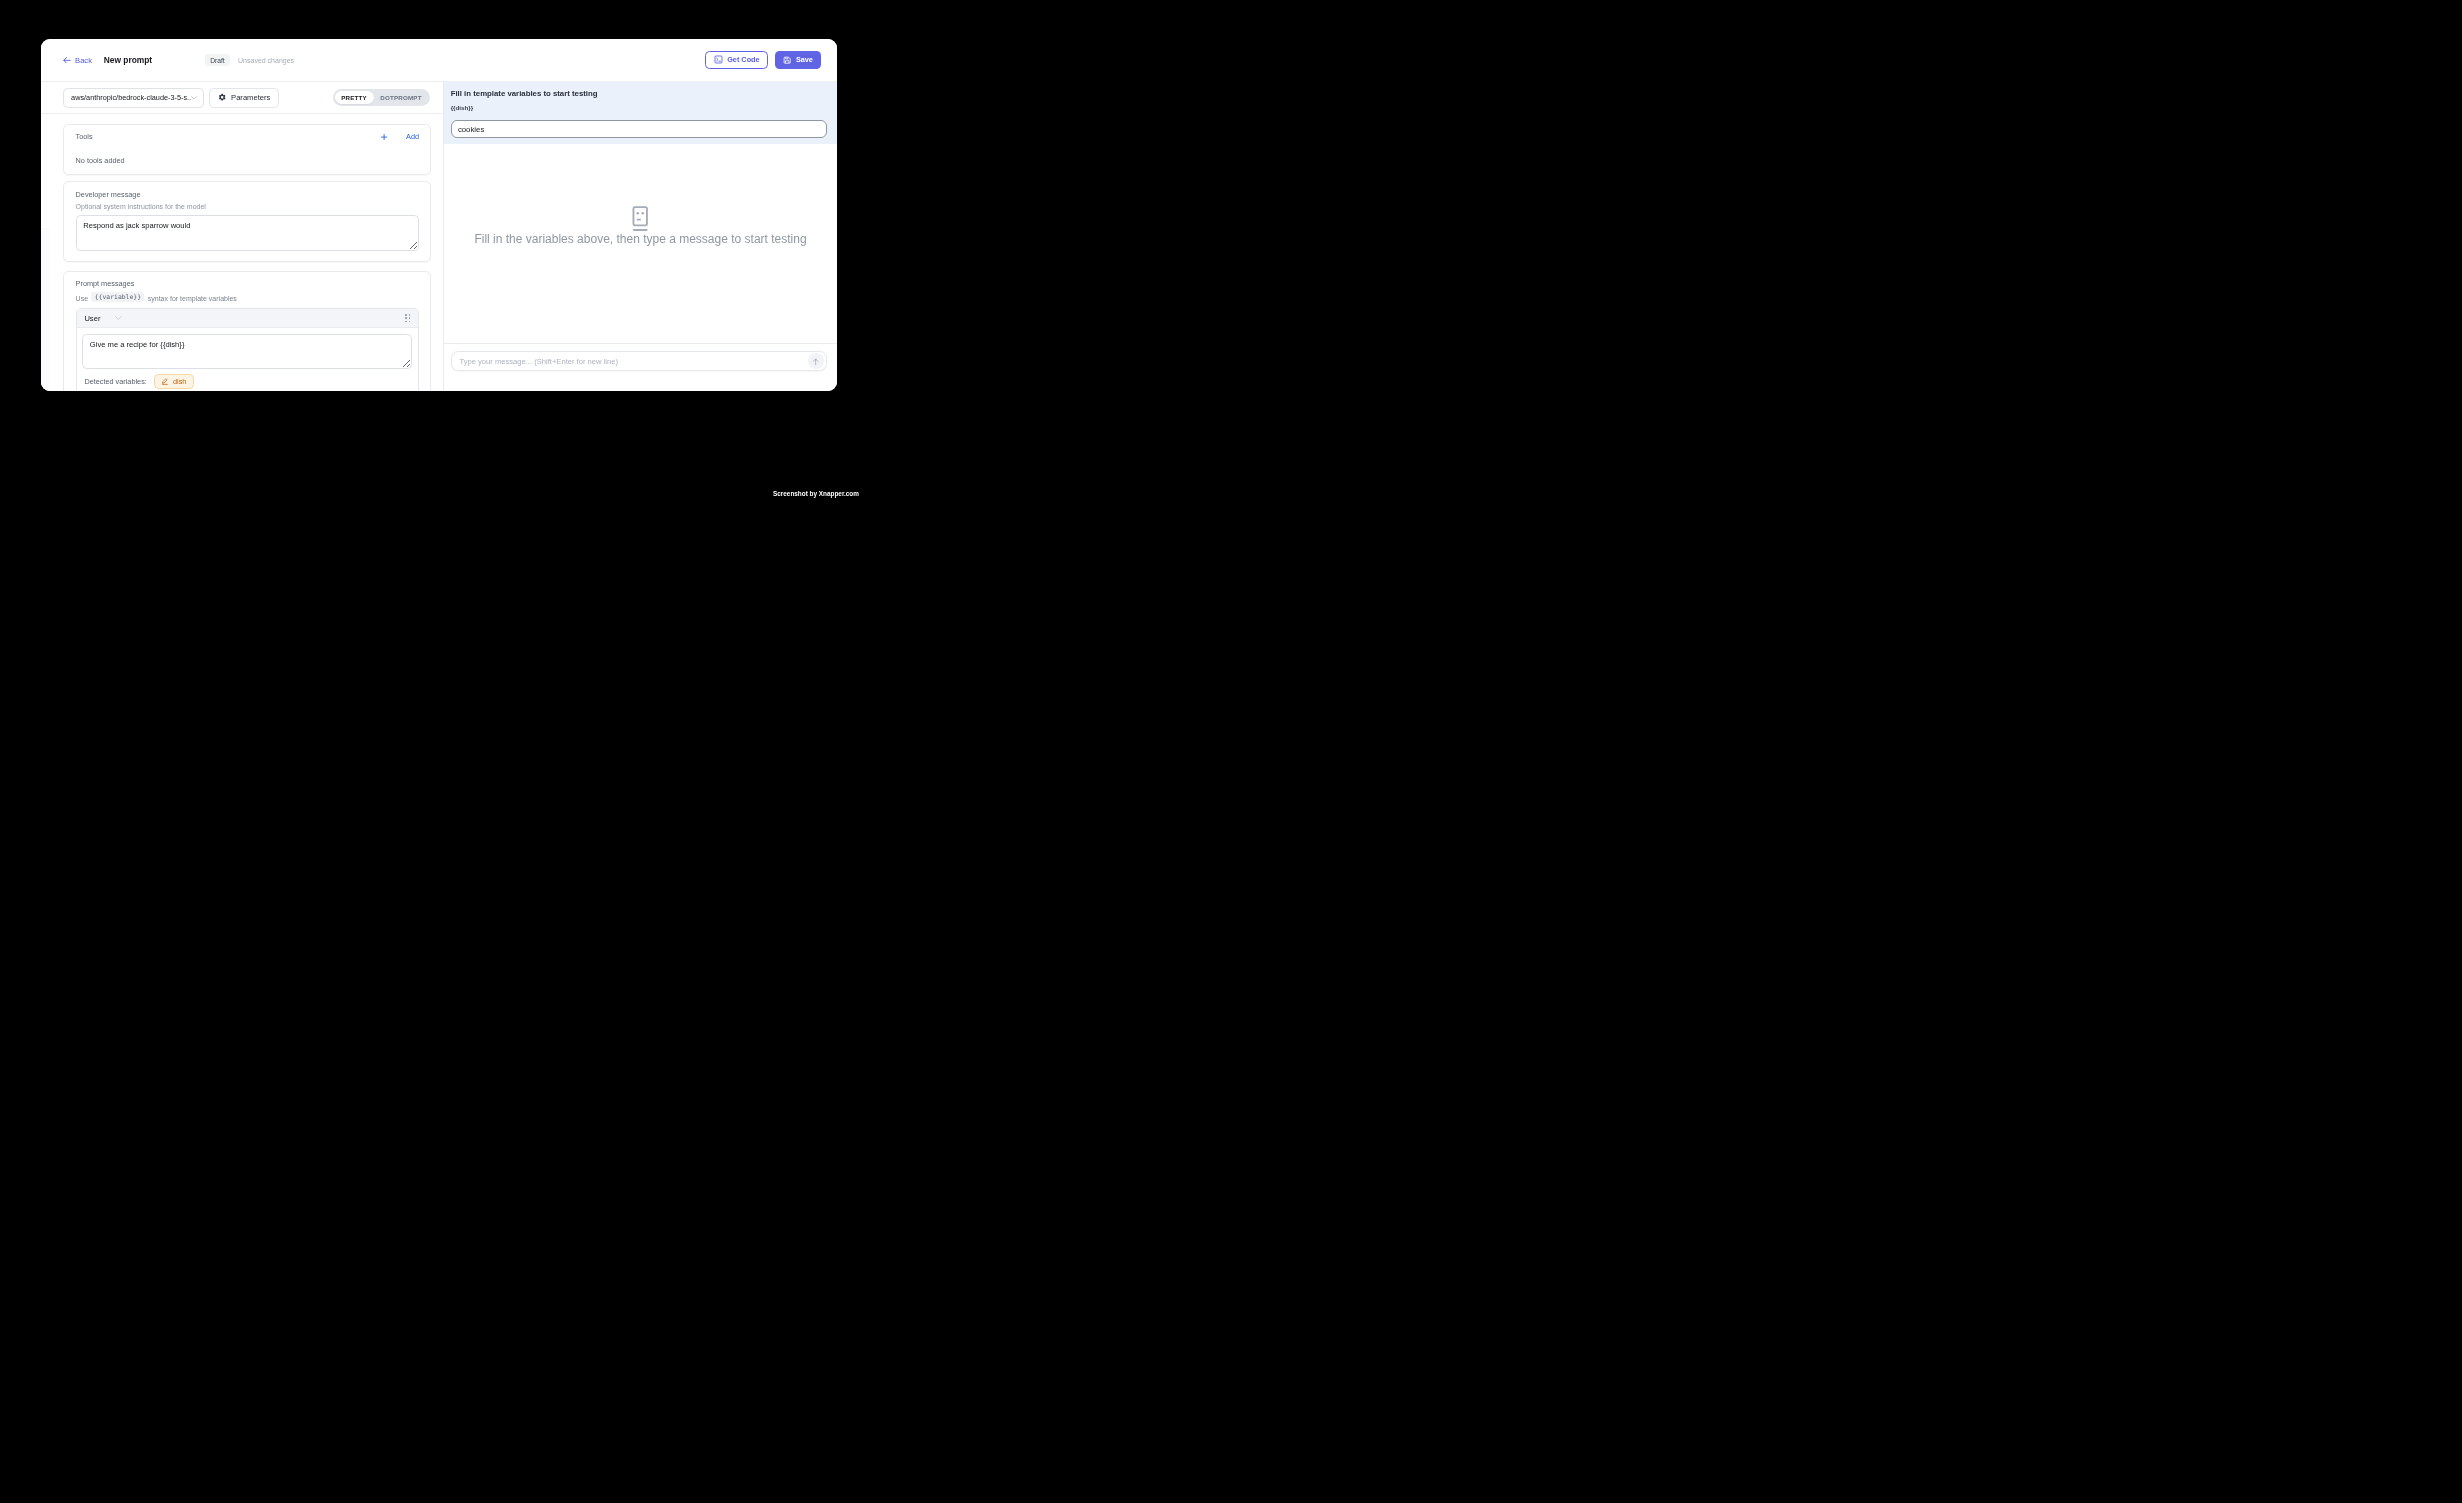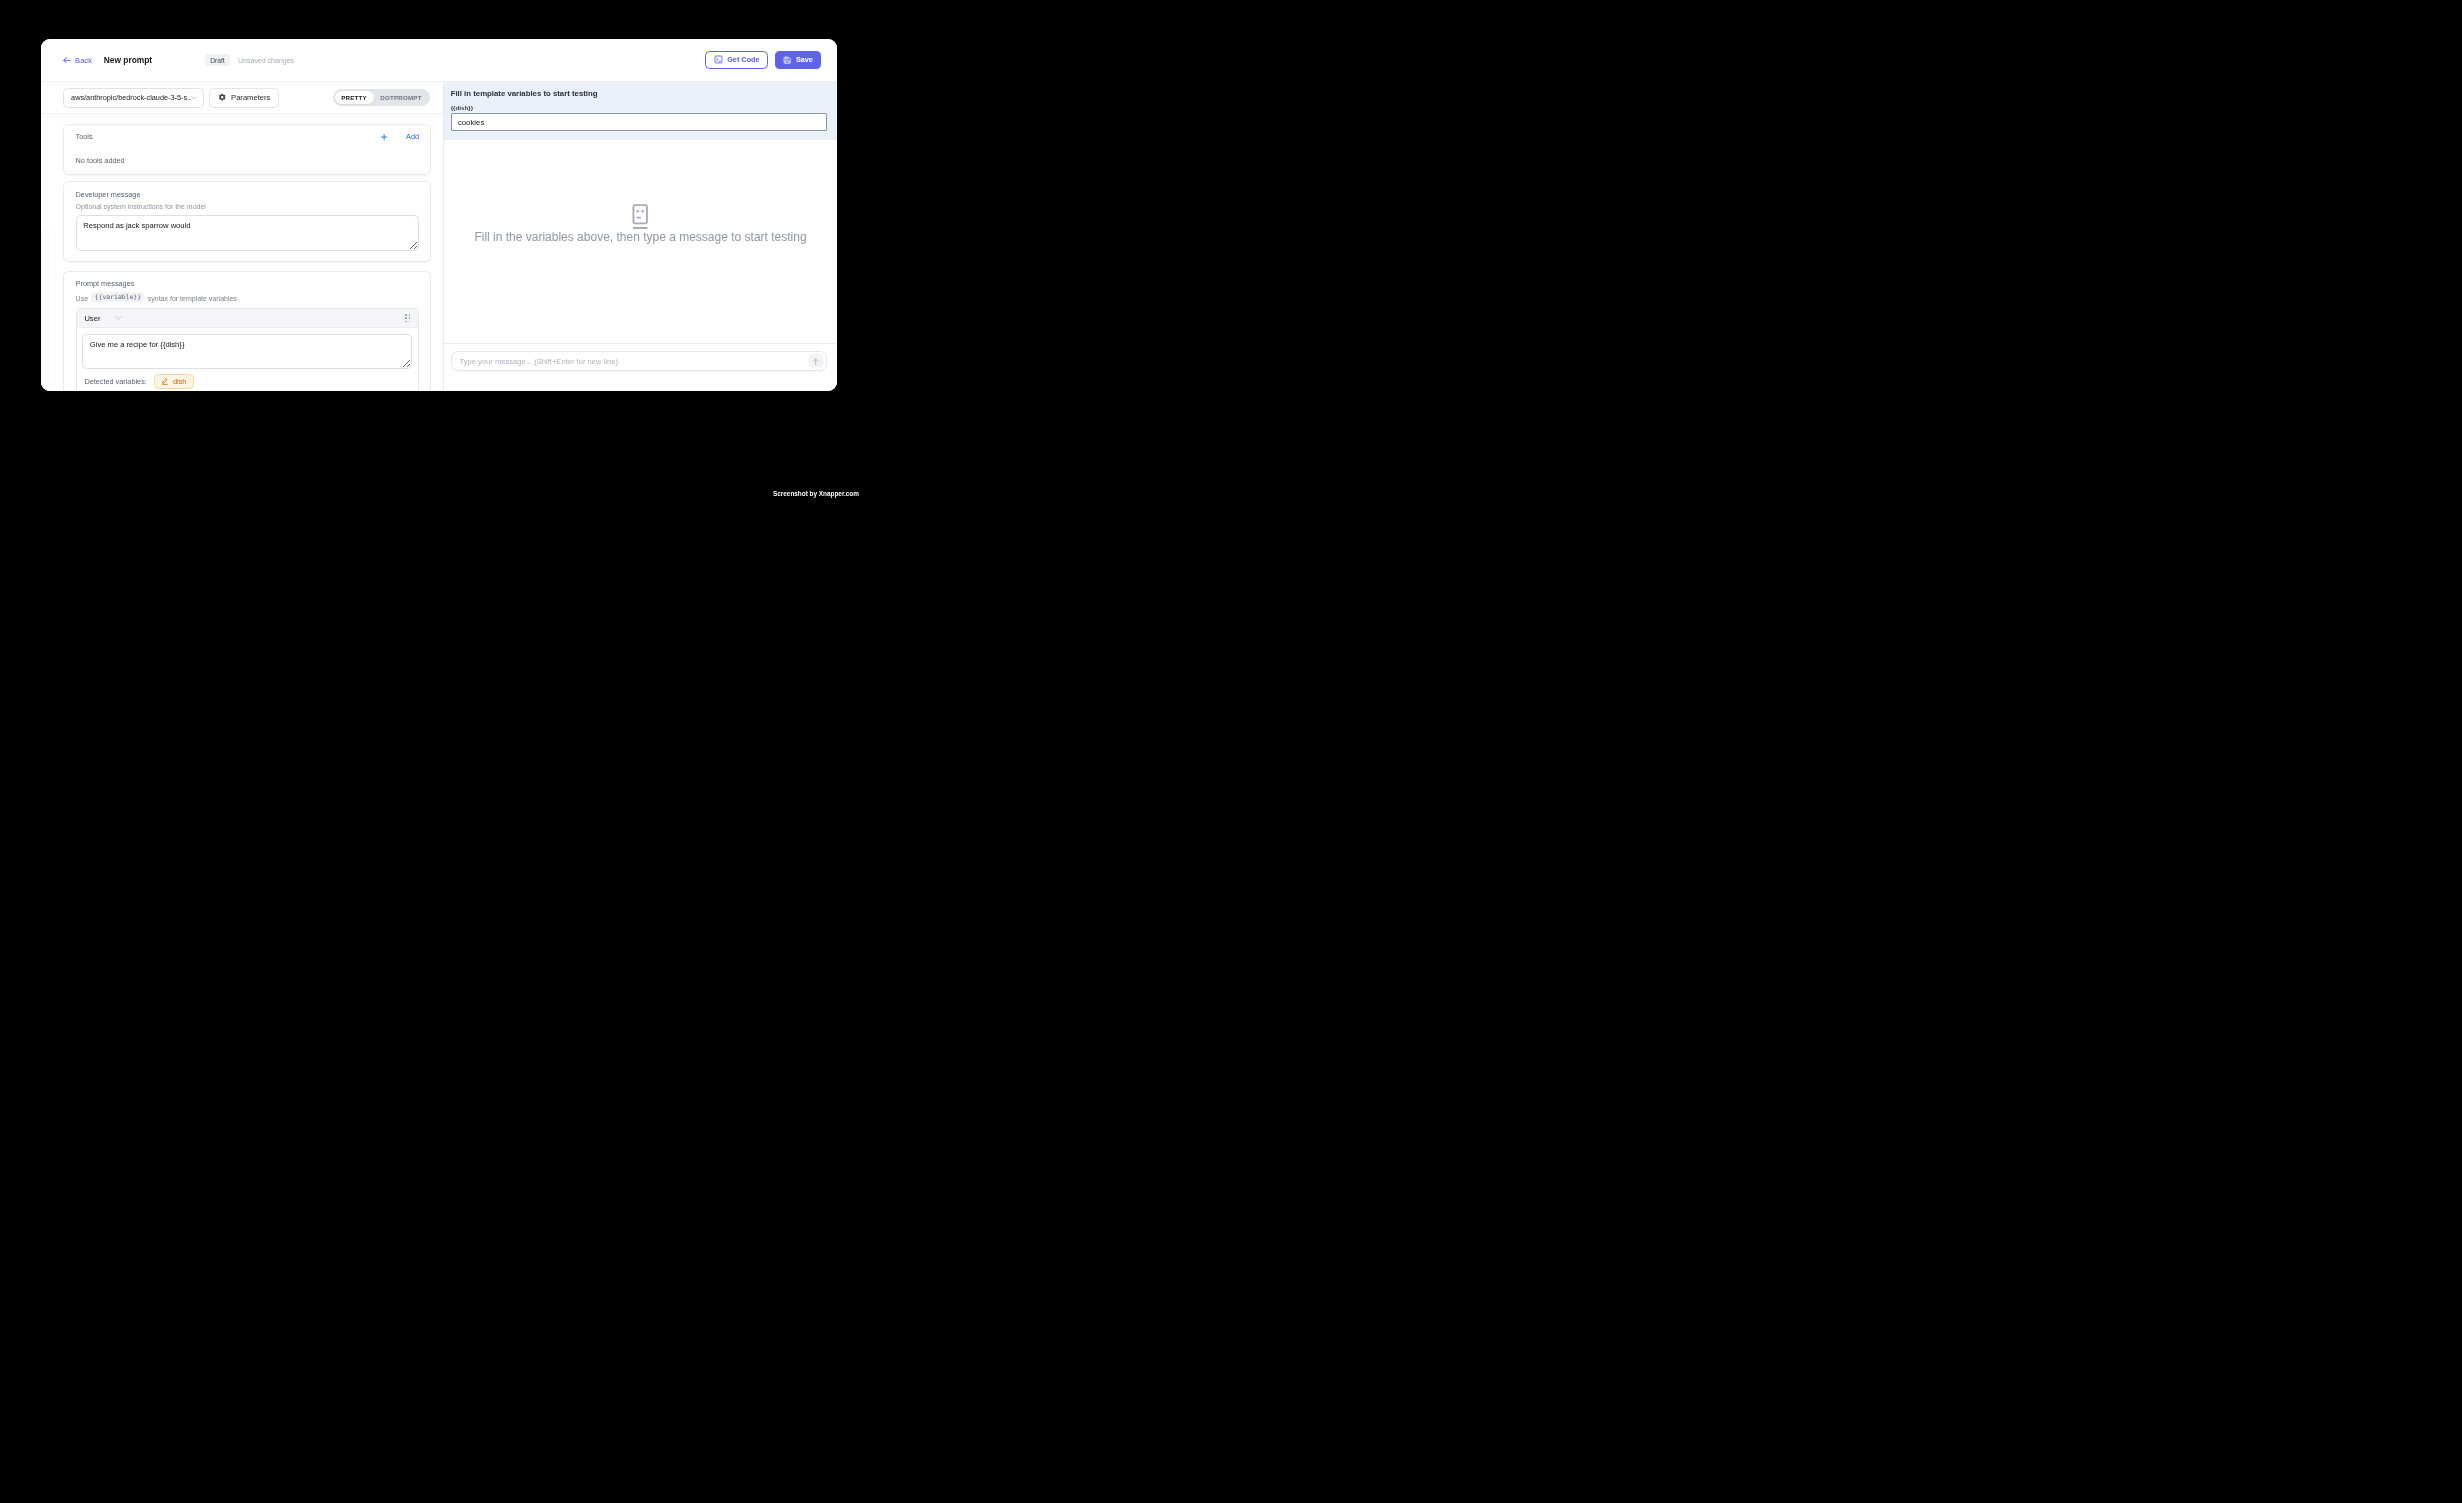--- a/index.html
+++ b/index.html
@@ -94,22 +94,22 @@
     background: #FDF4E3; border: 0.6px solid #F4D8A4; border-radius: 4.5px;
     padding: 2.2px 6.2px; color: #C4640E; font-size: 7.3px; font-weight: 500; cursor: pointer;
   }
   .add-message { margin-top: 7.3px; }
   
   .right-panel { flex: 1; display: flex; flex-direction: column; min-width: 0; background: #fff; }
   .vars-section { background: #EAF1FB; padding: 7.3px 10px 6.7px 6.7px; flex: 0 0 58px; }
   .vars-title { font-size: 7.8px; font-weight: 700; color: #28303C; }
   .var-label { margin-top: 6.2px; font-size: 6.2px; font-weight: 700; color: #333B47; }
   .var-input {
-    margin-top: 2px; display: block; width: 100%; height: 17.3px;
-    border: 0.6px solid #8F97A3; border-radius: 1px; padding: 0 6.2px;
+    margin-top: 9px; display: block; width: 100%; height: 17.3px;
+    border: 0.6px solid #8F97A3; border-radius: 6px; padding: 0 6.2px;
     font-size: 7.8px; color: #16181D; background: #fff; font-family: inherit; outline: none;
   }
   .empty-state { flex: 1; display: flex; flex-direction: column; align-items: center; justify-content: center; color: #A6ACB8; }
   .empty-text { font-size: 12px; color: #8F97A4; }
   .chat-bar { border-top: 0.6px solid #E9EBEF; padding: 7.3px 10px 19.6px 6.7px; margin-top: 36px; }
   .chat-input-wrap {
     border: 0.6px solid #E4E7EB; border-radius: 7.3px; height: 20px;
     display: flex; align-items: center; padding: 0 2.2px 0 7.8px;
     box-shadow: 0 0.6px 1.1px rgba(16,24,40,.03); background: #fff;
   }

